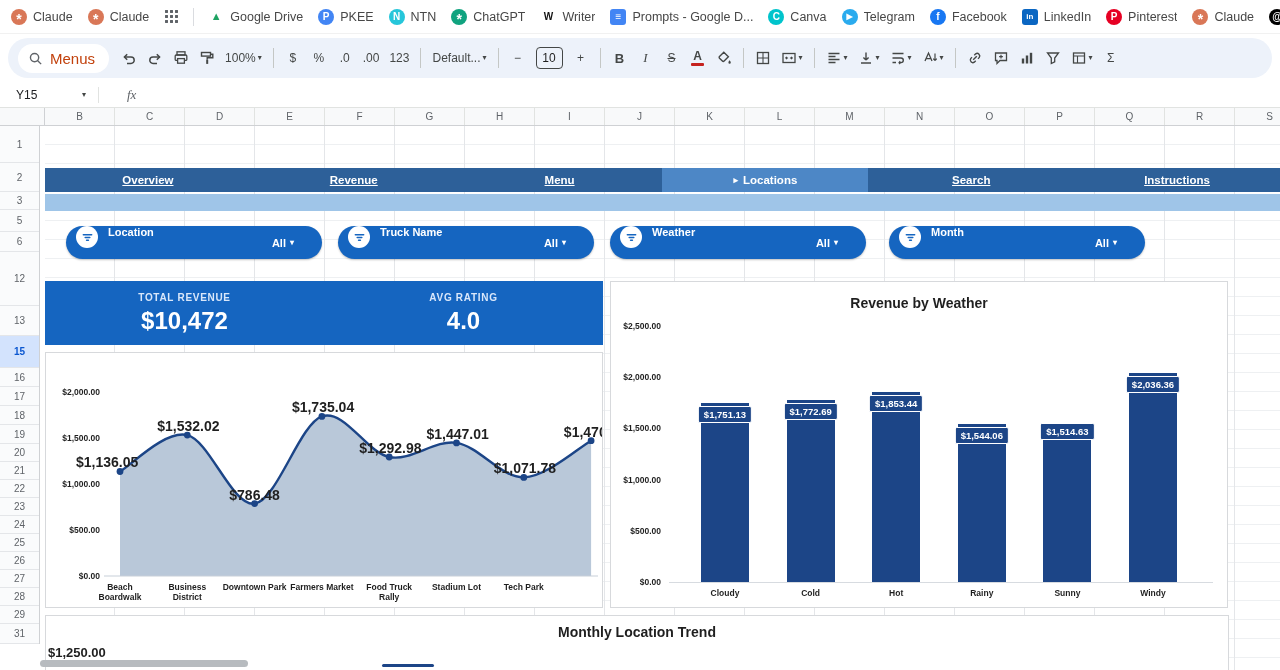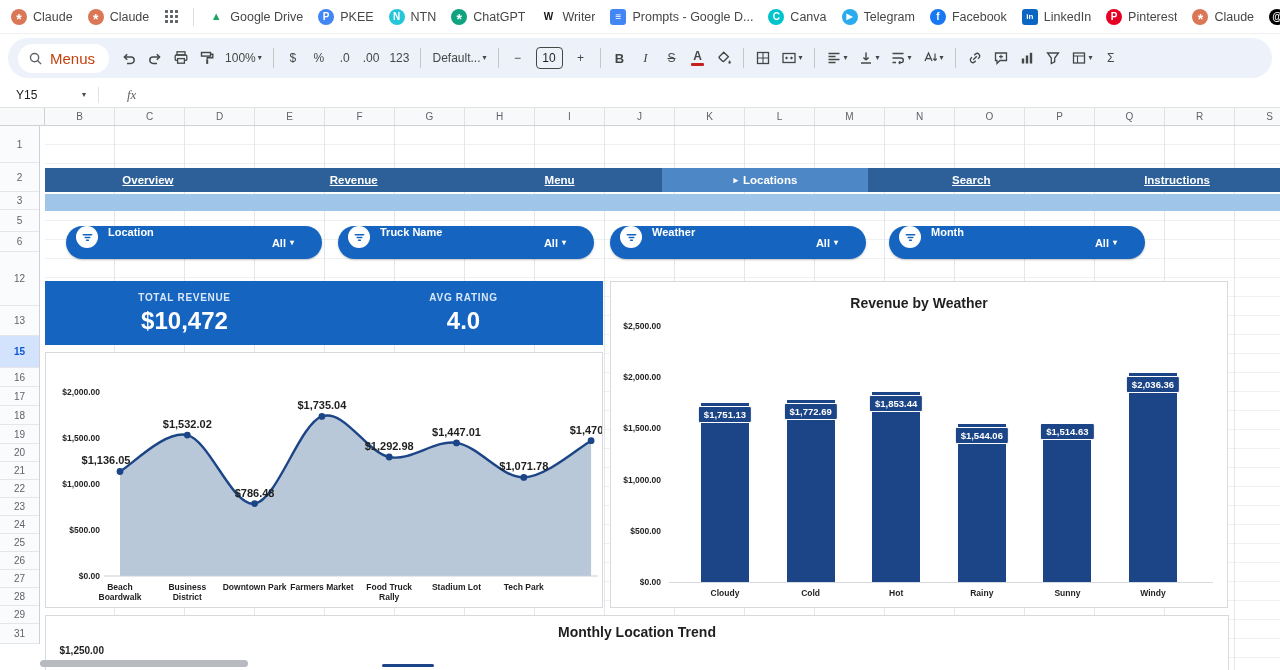--- a/index.html
+++ b/index.html
@@ -98,22 +98,22 @@
   #card-line{left:0;top:226px;width:558px;height:256px}
   #card-bar{left:565px;top:155px;width:618px;height:327px}
   #card-trend{left:0;top:489px;width:1184px;height:80px}
   .chart-title{position:absolute;left:0;width:100%;text-align:center;font-size:14px;
     font-weight:700;color:#1f1f1f}
   .t1{top:7px}.t2{top:13px}.t3{top:8px}
   .ytick{position:absolute;text-align:right;font-size:8.5px;font-weight:700;color:#1f1f1f}
   .ytick.y1{left:0;width:54px}
   .ytick.y2{left:0;width:50px}
   .trend-tick{left:2px;width:56px;top:29px;text-align:right;position:absolute;
-    font-size:10px;font-weight:700;color:#1f1f1f}
-  .dlabel{position:absolute;width:60px;text-align:center;font-size:11px;font-weight:700;color:#1f1f1f;
+    font-size:13px;font-weight:700;color:#1f1f1f}
+  .dlabel{position:absolute;width:60px;text-align:center;font-size:14px;font-weight:700;color:#1f1f1f;
     white-space:nowrap}
   .cat-label{position:absolute;text-align:center;font-size:8.5px;font-weight:700;color:#1f1f1f;line-height:1.2}
   .cat-label.c1{top:229px;width:64px}
   .cat-label.c2{top:306px;width:70px}
   .vbar{position:absolute;background:var(--series)}
   .bar-label{position:absolute;transform:translateX(-50%);background:var(--series);color:#fff;
     font-size:9.5px;font-weight:700;padding:2px 5px;border-radius:2px;border:1px solid #fff;white-space:nowrap}
   .baseline{position:absolute;left:58px;right:14px;top:300px;height:1px;background:#d7dbe0}
   .trend-frag{position:absolute;left:336px;top:48px;width:52px;height:3px;border-radius:2px;
     background:var(--series)}

